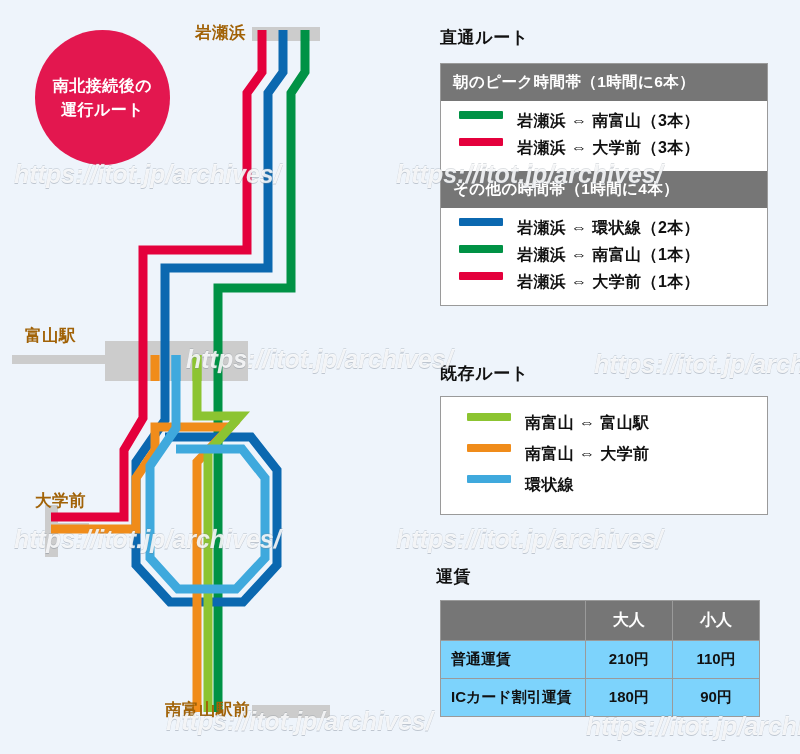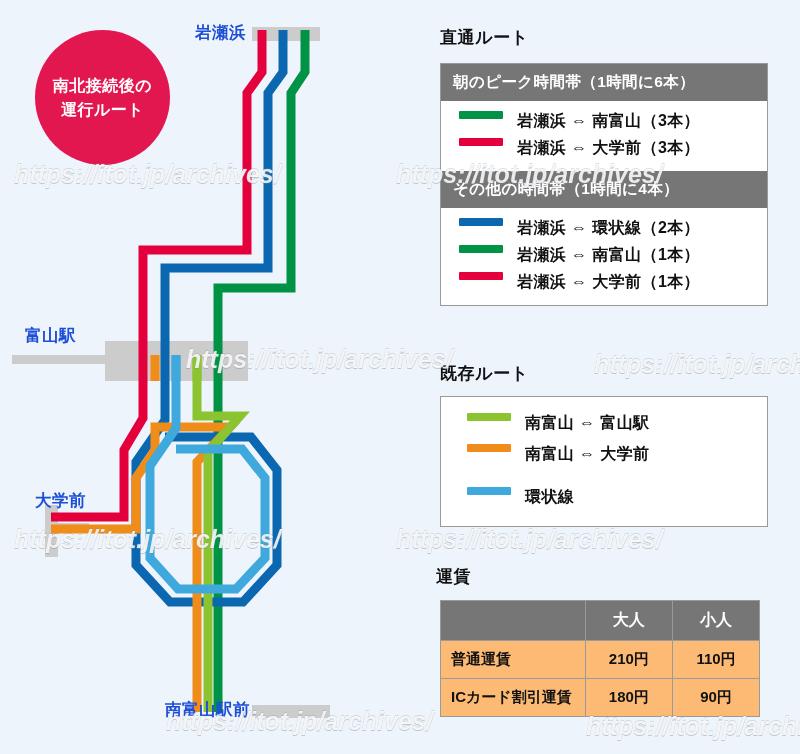--- a/index.html
+++ b/index.html
@@ -17,21 +17,21 @@
   #map-svg{position:absolute;left:0;top:0;}
 
   .badge{
     position:absolute;left:35px;top:30px;width:135px;height:135px;
     border-radius:50%;background:#e3174f;
     display:flex;flex-direction:column;align-items:center;justify-content:center;
     color:#ffffff;font-weight:bold;font-size:16px;line-height:1.5;letter-spacing:0.5px;
   }
 
   .stn-label{
-    position:absolute;color:#1d4ed8;font-weight:bold;font-size:16.5px;
+    position:absolute;color:#a16207;font-weight:bold;font-size:16.5px;
     white-space:nowrap;letter-spacing:0.5px;
   }
   #label-iwasehama{left:195px;top:22px;}
   #label-toyamaeki{left:25px;top:325px;}
   #label-daigakumae{left:35px;top:490px;}
   #label-minamitoyama{left:165px;top:699px;}
 
   
   #right-panel{position:absolute;left:435px;top:0;width:365px;height:754px;}
 
@@ -55,21 +55,21 @@
   }
   .leg-text{font-size:16px;font-weight:bold;color:#111;letter-spacing:0.4px;white-space:nowrap;}
 
   
   #fare-table{border-collapse:collapse;width:320px;font-size:15px;}
   #fare-table td,#fare-table th{
     border:1px solid #9a9a9a;padding:9px 10px;color:#111;font-weight:bold;
   }
   #fare-table thead th{background:#767676;color:#fff;text-align:center;font-size:16px;}
   #fare-table thead th.blank{background:#767676;}
-  #fare-table tbody td{background:#fdba74;}
+  #fare-table tbody td{background:#7dd3fc;}
   #fare-table tbody td.lbl{text-align:left;width:160px;}
   #fare-table tbody td.num{text-align:center;width:80px;}
 
   
   .wm{
     position:absolute;color:rgba(255,255,255,0.85);
     font-style:italic;font-weight:bold;white-space:nowrap;
     text-shadow:0 1px 0 rgba(120,130,145,0.40),0 -1px 0 rgba(120,130,145,0.25);
     pointer-events:none;
     margin-left:6px;
@@ -172,21 +172,21 @@
     <div class="box" style="position:absolute;left:5px;top:396px;width:328px;">
       <div class="rows" style="padding:11px 0 13px 8px;">
         <div class="leg-row" style="padding:5px 0 5px 18px;">
           <span class="swatch" style="background:#8cc431"></span>
           <span class="leg-text">南富山 ⇔ 富山駅</span>
         </div>
         <div class="leg-row" style="padding:5px 0 5px 18px;">
           <span class="swatch" style="background:#f08c1a"></span>
           <span class="leg-text">南富山 ⇔ 大学前</span>
         </div>
-        <div class="leg-row" style="padding:5px 0 5px 18px;margin-top:12px;">
+        <div class="leg-row" style="padding:5px 0 5px 18px;">
           <span class="swatch" style="background:#3fa9dd"></span>
           <span class="leg-text">環状線</span>
         </div>
       </div>
     </div>
 
     <div class="sec-title" style="position:absolute;left:1px;top:565px;">運賃</div>
 
     <table id="fare-table" style="position:absolute;left:5px;top:600px;">
       <thead>

